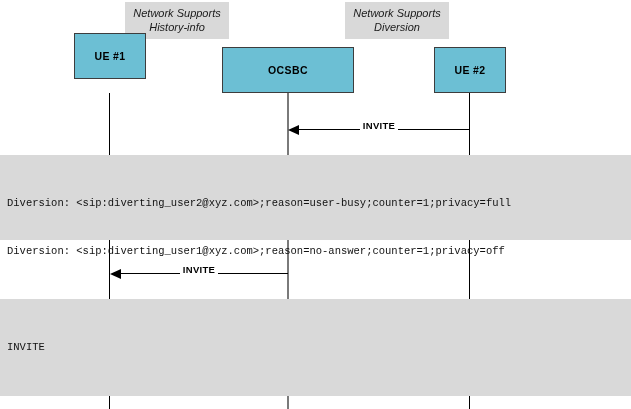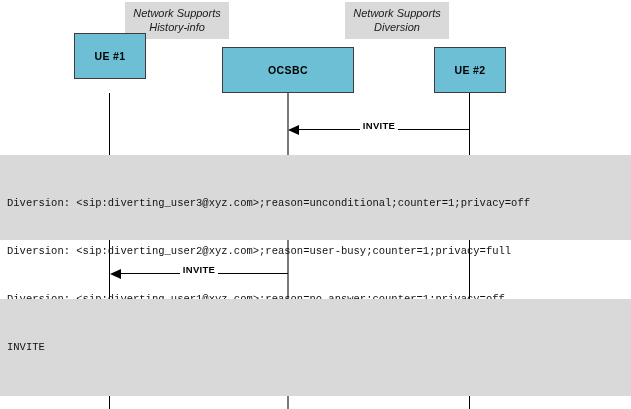--- a/index.html
+++ b/index.html
@@ -160,21 +160,20 @@
 
   <div class="arrow" id="arrow-invite-1">
     <div class="shaft"></div>
     <div class="head"></div>
     <div class="lbl">
       <span>INVITE</span>
     </div>
   </div>
 
   <div class="msg-block" id="block-diversion">
-    <span class="msg-line">Diversion: &lt;sip:diverting_user3@xyz.com&gt;;reason=unconditional;counter=1;privacy=off</span>
     <span class="msg-line">Diversion: &lt;sip:diverting_user2@xyz.com&gt;;reason=user-busy;counter=1;privacy=full</span>
     <span class="msg-line">Diversion: &lt;sip:diverting_user1@xyz.com&gt;;reason=no-answer;counter=1;privacy=off</span>
   </div>
 
   <div class="arrow" id="arrow-invite-2">
     <div class="shaft"></div>
     <div class="head"></div>
     <div class="lbl">
       <span>INVITE</span>
     </div>

